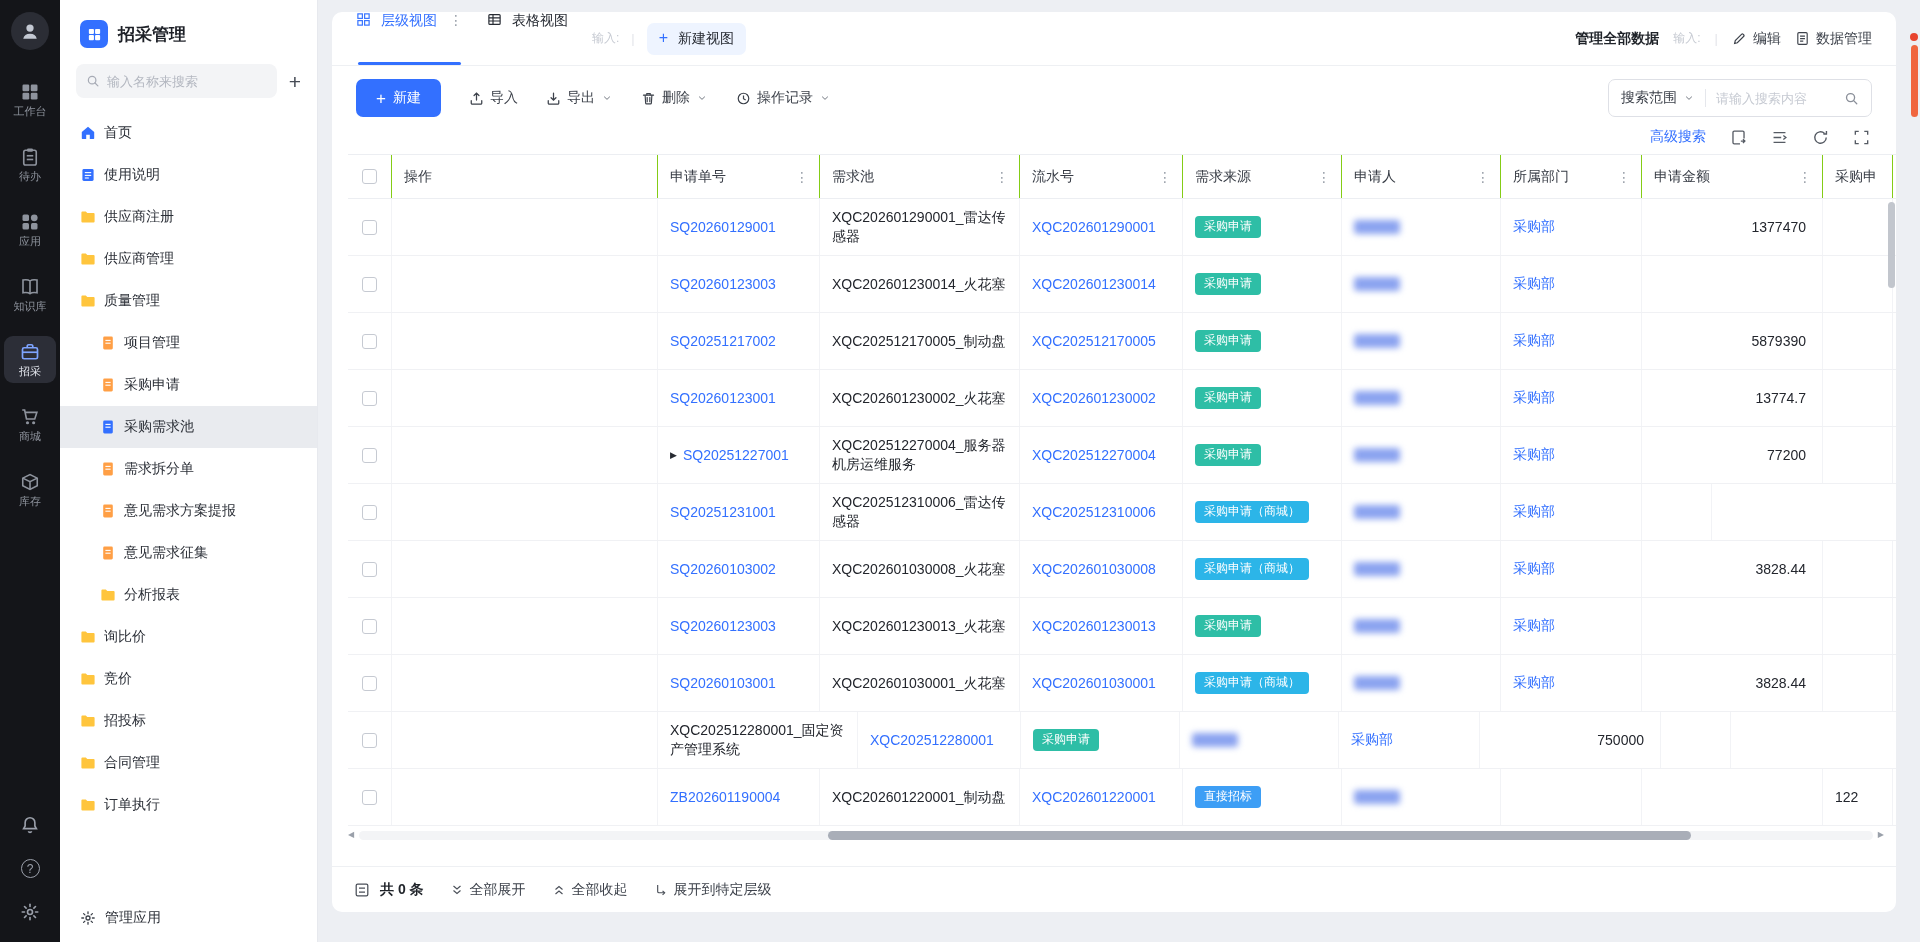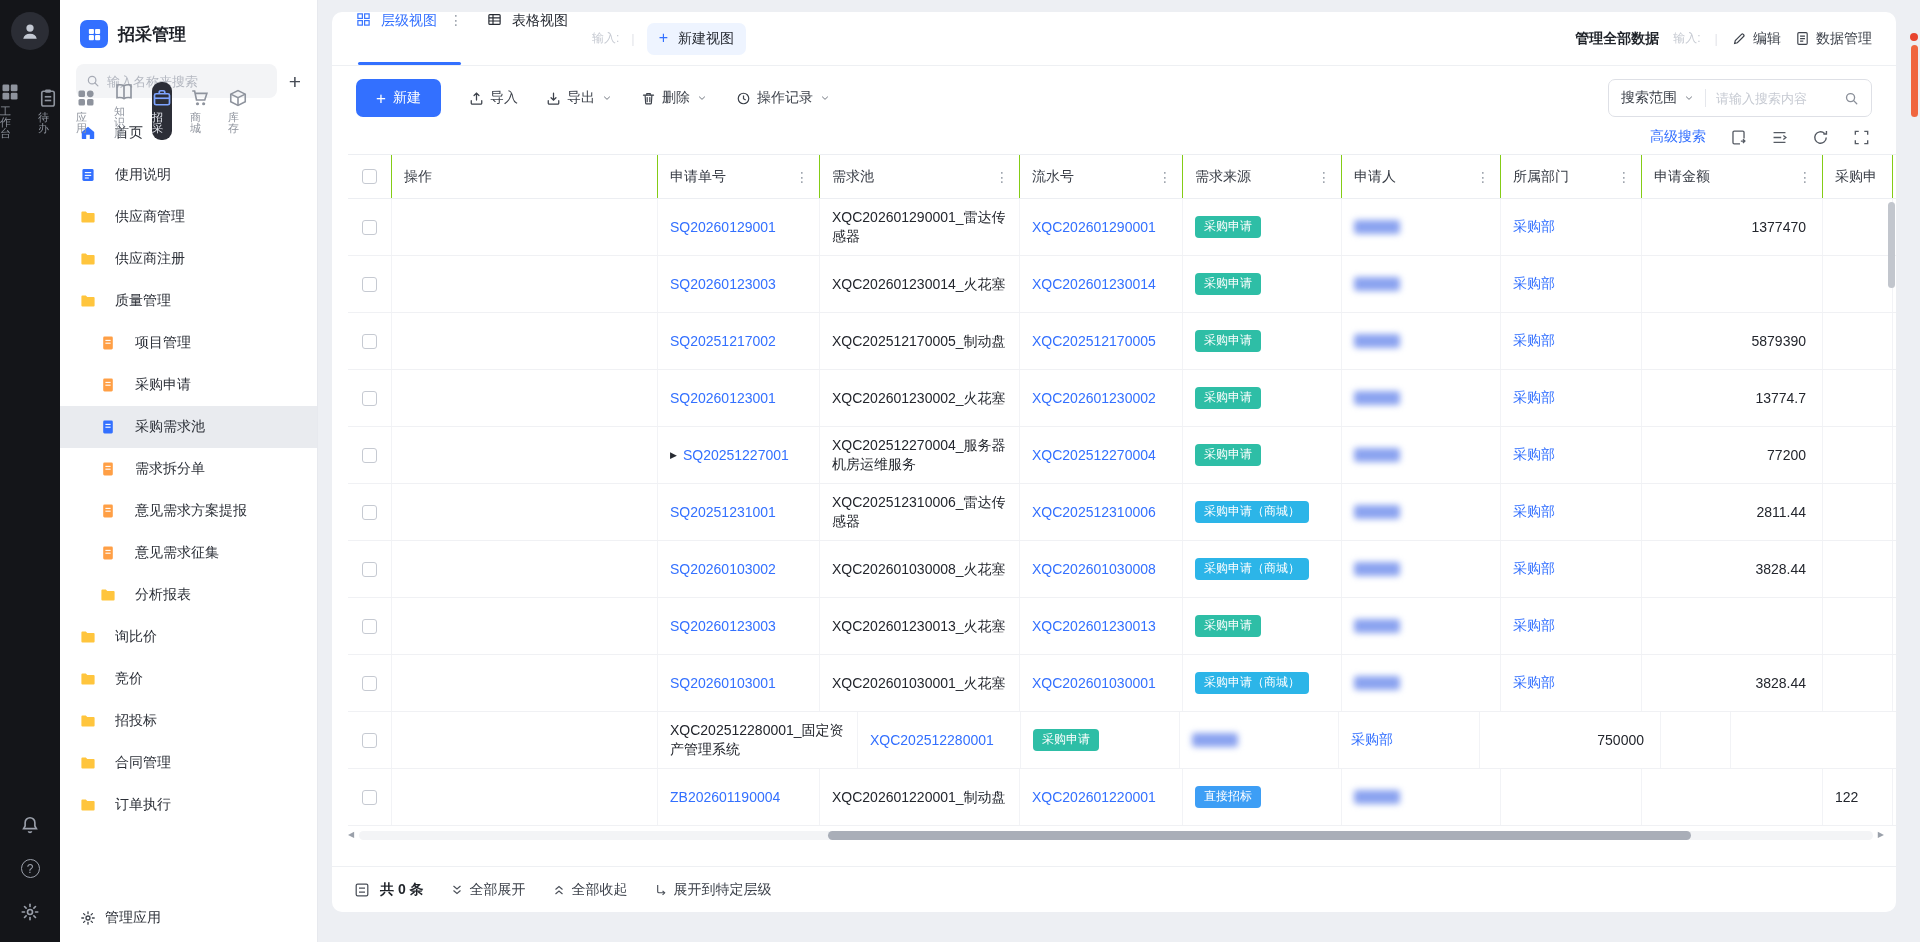--- a/index.html
+++ b/index.html
@@ -5,21 +5,21 @@
   *{box-sizing:border-box;margin:0;padding:0}
   html,body{width:1920px;height:942px;overflow:hidden;background:#edeff3;
     font-family:"Liberation Sans","DejaVu Sans",sans-serif;color:#23262d;font-size:14px}
   svg{display:block}
 
   
   .rail{position:absolute;left:0;top:0;width:60px;height:942px;background:#141519;
     display:flex;flex-direction:column;align-items:center;z-index:9}
   .avatar{width:38px;height:38px;border-radius:50%;background:#2b2d35;margin-top:12px;
     display:flex;align-items:center;justify-content:center;cursor:pointer}
-  .rail-items{margin-top:26px;display:flex;gap:18px;align-items:center;width:100%}
+  .rail-items{margin-top:26px;display:flex;flex-direction:column;gap:18px;align-items:center;width:100%}
   .rail-item{width:52px;padding:6px 0;border-radius:9px;display:flex;flex-direction:column;
     align-items:center;gap:4px;color:#8e939d;font-size:11px;cursor:pointer;line-height:1}
   .rail-item.active{background:#2c2e37;color:#e9ecf3}
   .rail-bottom{margin-top:auto;display:flex;flex-direction:column;gap:24px;align-items:center;padding-bottom:20px}
   .rail-bicon{color:#9ba0ab;cursor:pointer}
   .help-circle{width:19px;height:19px;border:1.5px solid #9ba0ab;border-radius:50%;
     display:flex;align-items:center;justify-content:center;font-size:12px;color:#9ba0ab}
 
   
   .sidebar{position:absolute;left:60px;top:0;width:258px;height:942px;background:#fff;
@@ -28,21 +28,21 @@
   .sb-logo{width:28px;height:28px;border-radius:7px;background:#3370ff;display:flex;
     align-items:center;justify-content:center;flex:none}
   .sb-title{font-size:17px;font-weight:bold;color:#1d2027}
   .sb-searchrow{display:flex;align-items:center;gap:12px;padding:0 16px 10px}
   .sb-search{flex:1;height:34px;background:#f3f4f6;border-radius:8px;display:flex;
     align-items:center;gap:7px;padding:0 10px;color:#a7abb5}
   .sb-search input{border:0;background:transparent;outline:0;font-size:13px;width:100%;color:#33363d}
   .sb-search input::placeholder{color:#b3b7c0}
   .sb-plus{color:#474c56;font-size:21px;cursor:pointer;line-height:1}
   .sb-menu{flex:1;overflow:hidden;padding-top:4px}
-  .sb-item{height:42px;display:flex;align-items:center;gap:19px;padding:0 20px;
+  .sb-item{height:42px;display:flex;align-items:center;gap:8px;padding:0 20px;
     font-size:14px;color:#2b2f37;cursor:pointer;white-space:nowrap}
   .sb-item.d1{padding-left:40px}
   .sb-item.active{background:#e9ebef}
   .sb-item .sb-icon{flex:none;display:flex}
   .sb-footer{height:48px;display:flex;align-items:center;gap:9px;padding:0 20px;
     font-size:14px;color:#2b2f37;cursor:pointer;flex:none}
 
   
   .main{position:absolute;left:318px;top:0;right:0;bottom:0}
   .card{position:absolute;left:14px;top:12px;right:24px;bottom:30px;background:#fff;
@@ -297,29 +297,29 @@
           </svg>
         </span>
         <span>使用说明</span>
       </div>
       <div class="sb-item">
         <span class="sb-icon">
           <svg width="16" height="16" viewBox="0 0 16 16">
             <path d="M1.4 3.6 a1 1 0 0 1 1-1 h3.4 l1.5 1.5 h6.3 a1 1 0 0 1 1 1 v7.3 a1 1 0 0 1-1 1 H2.4 a1 1 0 0 1-1-1 Z" fill="#ffc53d"></path>
           </svg>
         </span>
+        <span>供应商注册</span>
+      </div>
+      <div class="sb-item">
+        <span class="sb-icon">
+          <svg width="16" height="16" viewBox="0 0 16 16">
+            <path d="M1.4 3.6 a1 1 0 0 1 1-1 h3.4 l1.5 1.5 h6.3 a1 1 0 0 1 1 1 v7.3 a1 1 0 0 1-1 1 H2.4 a1 1 0 0 1-1-1 Z" fill="#ffc53d"></path>
+          </svg>
+        </span>
         <span>供应商管理</span>
-      </div>
-      <div class="sb-item">
-        <span class="sb-icon">
-          <svg width="16" height="16" viewBox="0 0 16 16">
-            <path d="M1.4 3.6 a1 1 0 0 1 1-1 h3.4 l1.5 1.5 h6.3 a1 1 0 0 1 1 1 v7.3 a1 1 0 0 1-1 1 H2.4 a1 1 0 0 1-1-1 Z" fill="#ffc53d"></path>
-          </svg>
-        </span>
-        <span>供应商注册</span>
       </div>
       <div class="sb-item">
         <span class="sb-icon">
           <svg width="16" height="16" viewBox="0 0 16 16">
             <path d="M1.4 3.6 a1 1 0 0 1 1-1 h3.4 l1.5 1.5 h6.3 a1 1 0 0 1 1 1 v7.3 a1 1 0 0 1-1 1 H2.4 a1 1 0 0 1-1-1 Z" fill="#ffc53d"></path>
           </svg>
         </span>
         <span>质量管理</span>
       </div>
       <div class="sb-item d1">
@@ -858,23 +858,20 @@
             </div>
             <div class="td" style="width:159px">
               <span class="badge" style="background:#2cb5e8">采购申请（商城）</span>
             </div>
             <div class="td" style="width:159px">
               <span class="blur-pill"></span>
             </div>
             <div class="td" style="width:141px">
               <span class="link">采购部</span>
             </div>
-            <div class="td amount" style="width:181px">
-              <span>2811.44</span>
-            </div>
             <div class="td" style="width:70px">
               <span></span>
             </div>
           </div>
           <div class="trow">
             <div class="td cb" style="width:44px">
               <span class="cbx"></span>
             </div>
             <div class="td" style="width:266px"></div>
             <div class="td" style="width:162px">

